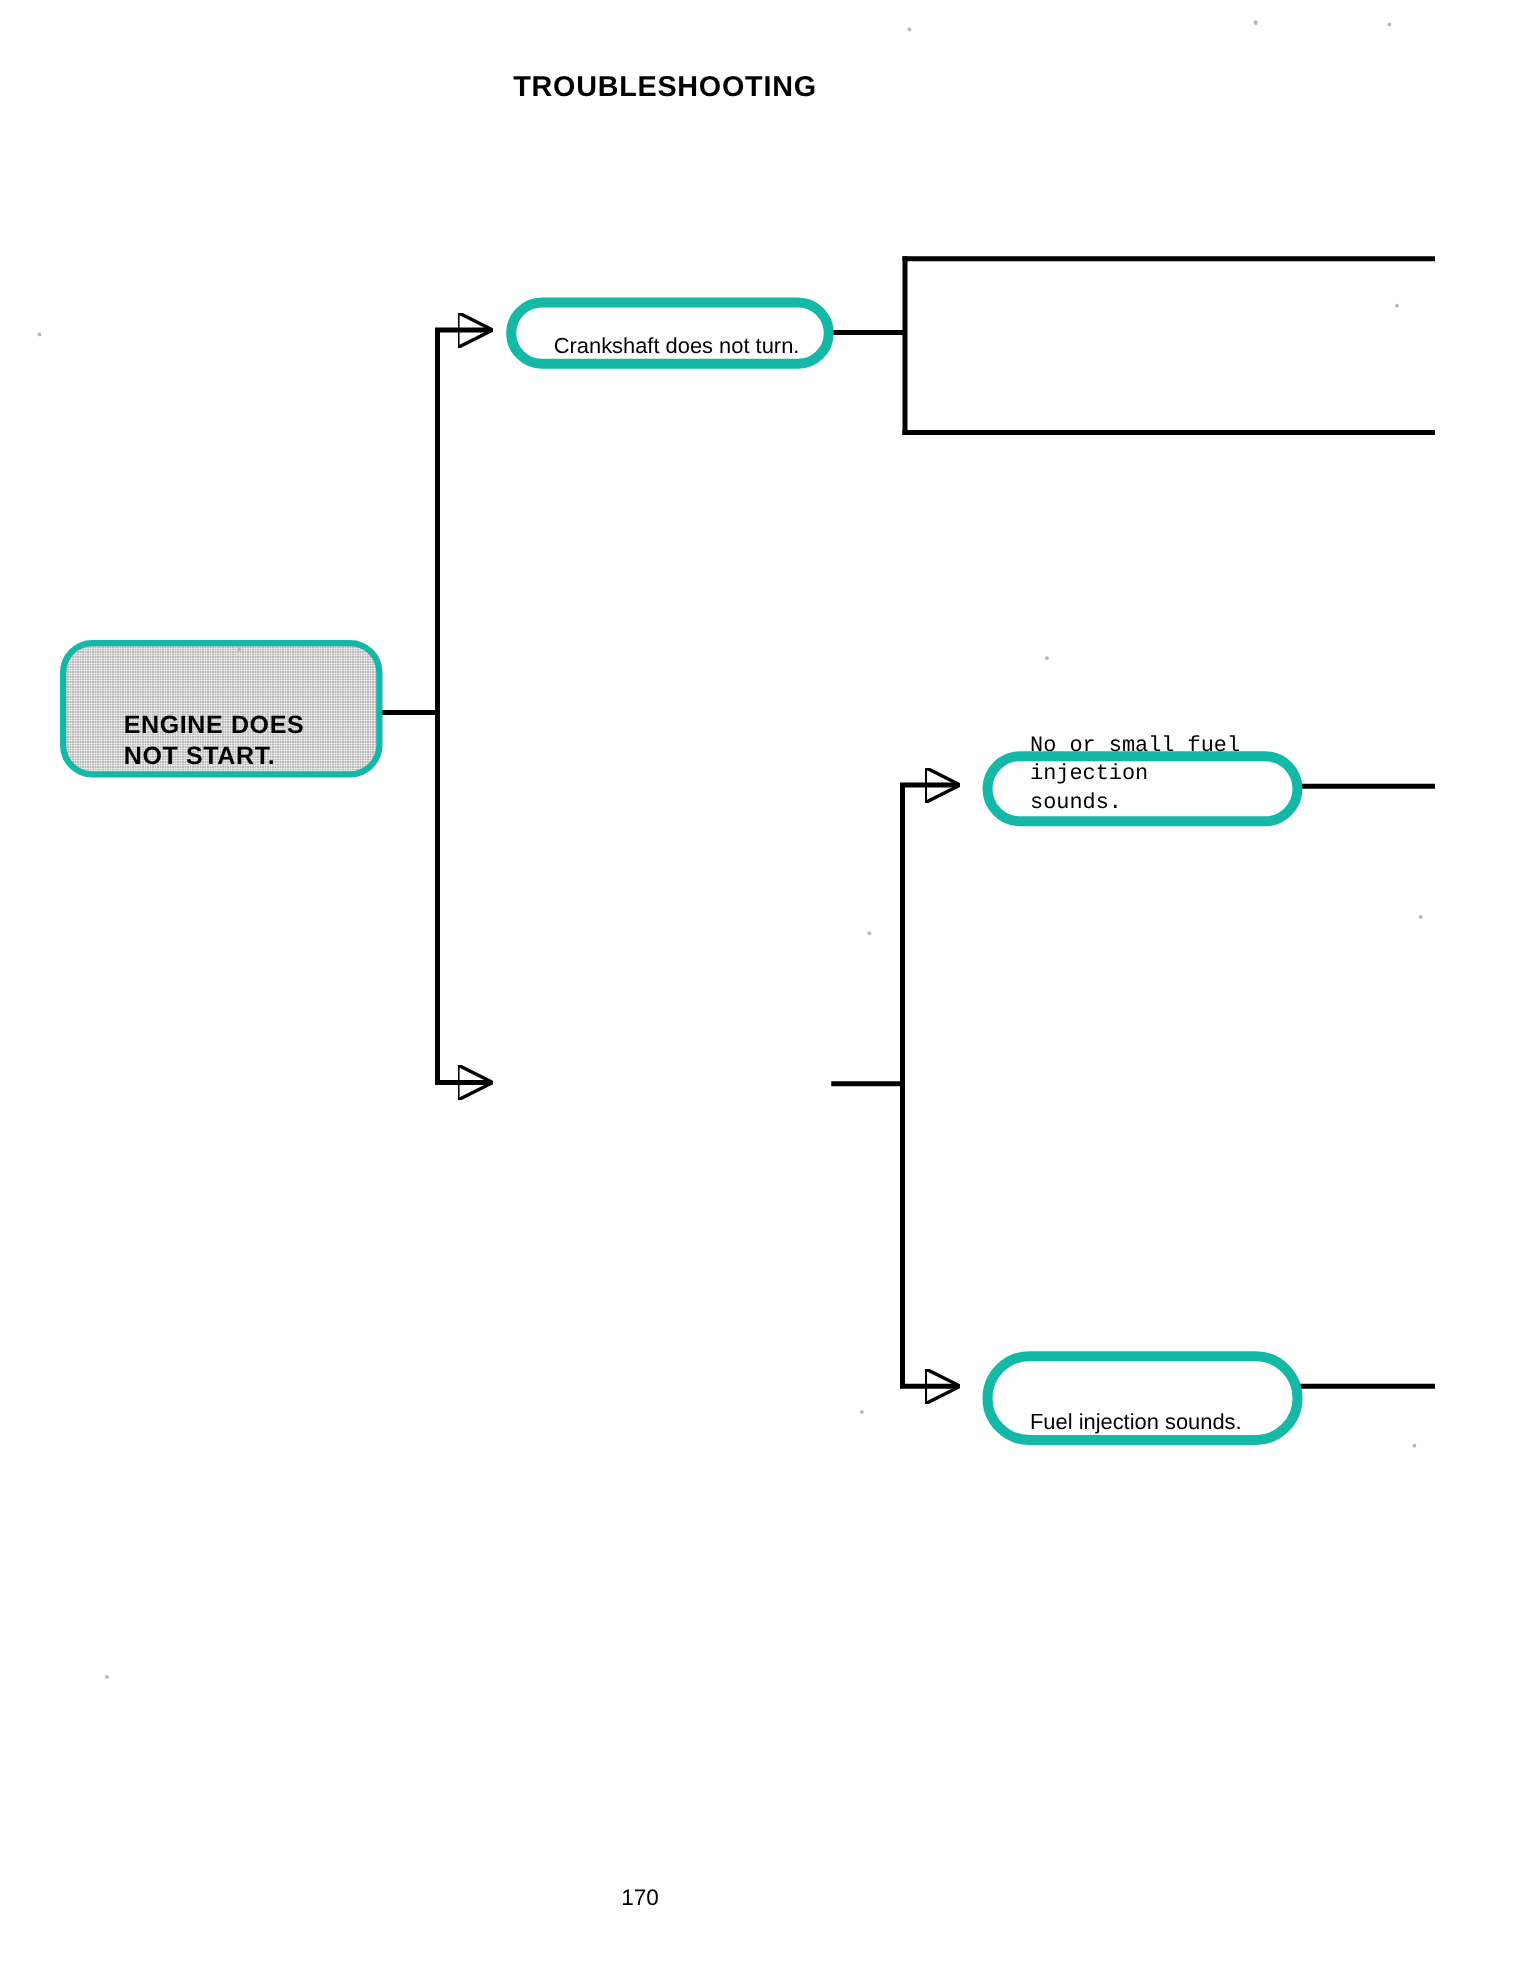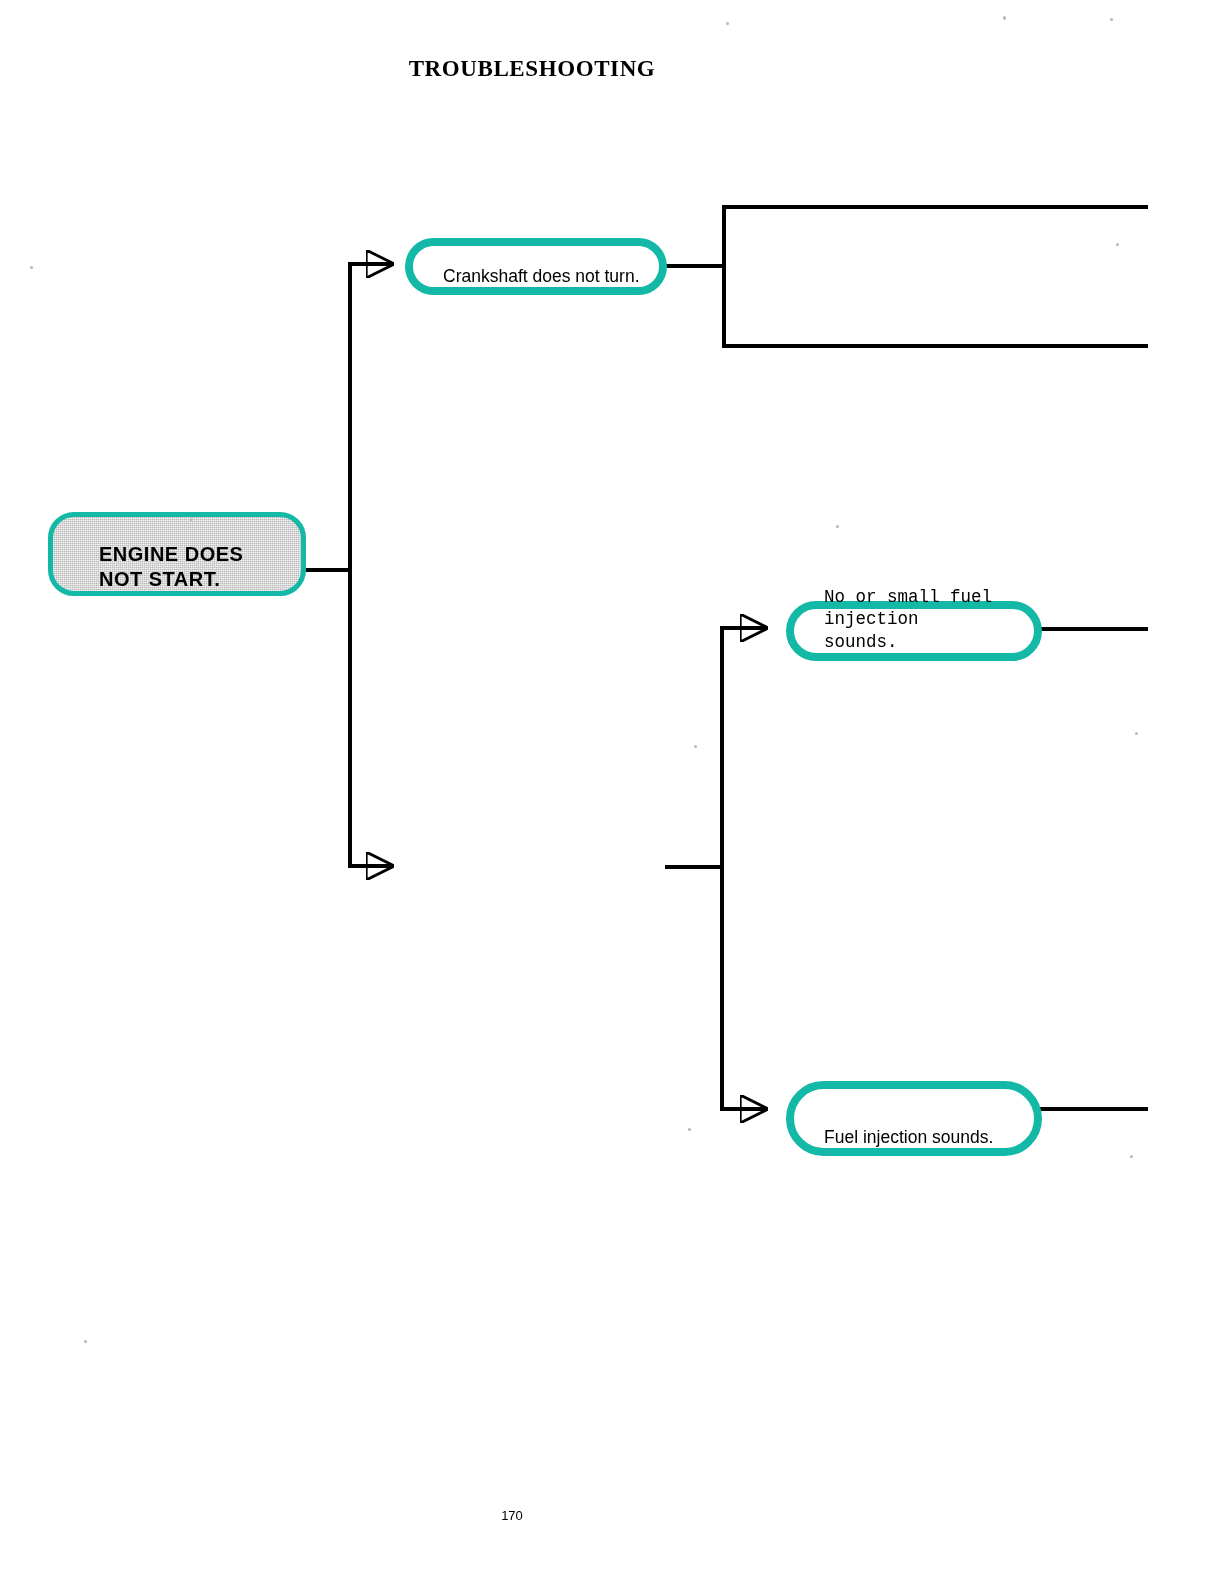--- a/index.html
+++ b/index.html
@@ -30,30 +30,30 @@
     left: 0;
     top: 56px;
     width: 1224px;
     text-align: center;
     font-size: 23px;
     font-weight: bold;
     letter-spacing: 0.6px;
     font-family: "Liberation Sans", sans-serif;
   }
   
-  .page-title { padding-right: 160px; box-sizing: border-box; font-family: Liberation Serif, serif; }
+  .page-title { padding-right: 160px; box-sizing: border-box; }
 
   
   .page-number {
     position: absolute;
     left: 0;
     top: 1508px;
     width: 1224px;
     text-align: center;
-    font-size: 13px;
+    font-size: 18px;
     padding-right: 200px;
     box-sizing: border-box;
   }
 
   
   #wires {
     position: absolute;
     left: 0; top: 0;
     width: 1224px;
     height: 1584px;
@@ -162,21 +162,21 @@
     </g>
 
     <g>
       <line x1="1040" y1="629" x2="1148" y2="629" stroke-width="4"></line>
     </g>
     <g>
       <line x1="1040" y1="1109" x2="1148" y2="1109" stroke-width="4"></line>
     </g>
   </svg>
 
-  <div class="node root" style="left:48px; top:512px; width:258px; height:84px;">
+  <div class="node root" style="left:48px; top:512px; width:258px; height:110px;">
     <span class="node-text">ENGINE DOES
 NOT START.</span>
   </div>
 
   <div class="node pill" style="left:405px; top:238px; width:262px; height:57px;">
     <span class="node-text">Crankshaft does not turn.</span>
   </div>
 
 
   <div class="node pill" style="left:786px; top:601px; width:256px; height:60px;font-family:Liberation Mono, monospace;">

